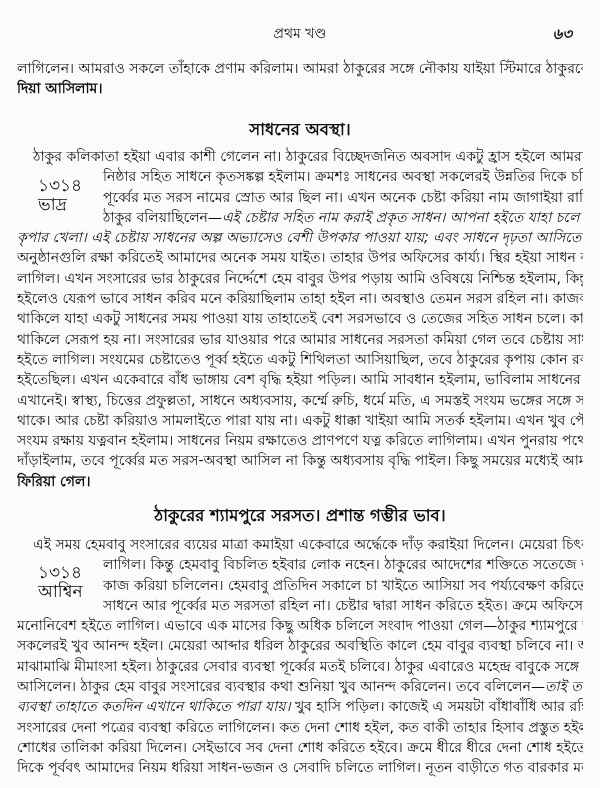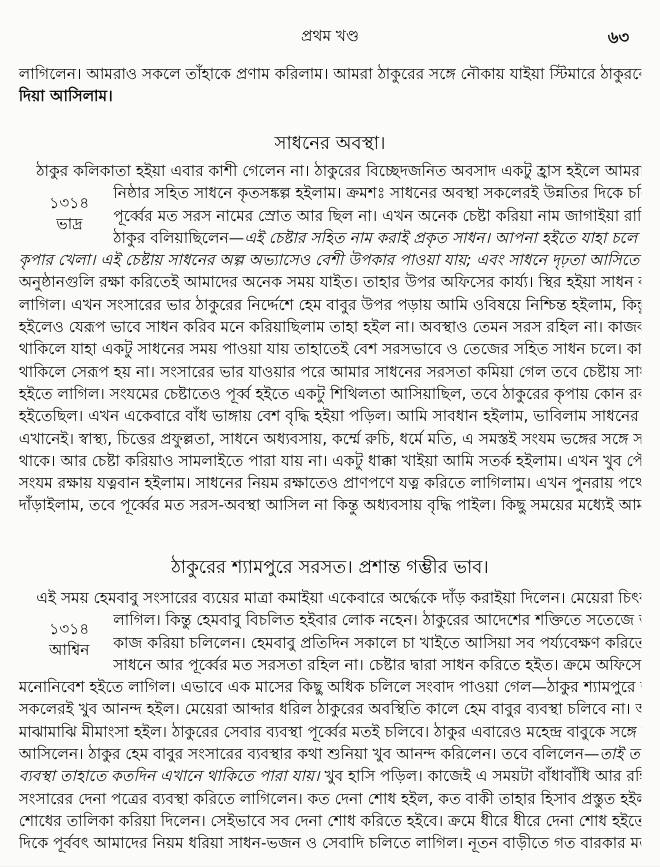--- a/index.html
+++ b/index.html
@@ -14,50 +14,50 @@
     box-sizing:border-box;
   }
   
   .running-header{position:absolute;top:24px;left:0;right:0;height:20px;}
   .rh-title{
     position:absolute;left:0;right:0;text-align:center;
     font-size:14px;line-height:18px;
   }
   .rh-page{
     position:absolute;right:28px;top:1px;
-    font-size:15px;font-weight:bold;line-height:18px;
+    font-size:15px;font-weight:bold;line-height:18px;font-style:italic;
   }
   
   .block{position:absolute;left:17px;right:17px;}
   .line{
     height:20.3px;line-height:20.3px;
     font-size:14px;
     text-align:justify;text-align-last:justify;
     overflow:hidden;
     white-space:nowrap;
   }
   .line.first{padding-left:16px;}
   .line.ind{padding-left:86px;}
   .line.short{text-align-last:left;white-space:normal;font-weight:bold;}
   .it{font-style:italic;}
   
   .heading{
     position:absolute;left:17px;right:17px;margin:0;
-    text-align:center;font-size:16.5px;font-weight:normal;line-height:22px;
+    text-align:center;font-size:16.5px;font-weight:bold;line-height:22px;
   }
   .h1pos{top:119px;}
   .h2pos{top:505px;}
   
   .intro{top:58px;}
   .para1{top:146px;}
   .para2{top:534px;}
   
   .margin-note{
     position:absolute;left:38px;width:50px;
-    text-align:center;font-size:14px;line-height:19px;
+    font-size:17px;line-height:19px;
   }
   .mn1{top:176px;}
   .mn2{top:563px;}
 </style>
 </head>
 <body>
 
 <div class="page">
 
   <div class="running-header">
@@ -87,20 +87,21 @@
       <div class="line"><span>লাগিল। এখন সংসারের ভার ঠাকুরের নির্দ্দেশে হেম বাবুর উপর পড়ায় আমি ওবিষয়ে নিশ্চিন্ত হইলাম, কিন্তু তাহা</span></div>
       <div class="line"><span>হইলেও যেরূপ ভাবে সাধন করিব মনে করিয়াছিলাম তাহা হইল না। অবস্থাও তেমন সরস রহিল না। কাজকর্ম্ম বেশী</span></div>
       <div class="line"><span>থাকিলে যাহা একটু সাধনের সময় পাওয়া যায় তাহাতেই বেশ সরসভাবে ও তেজের সহিত সাধন চলে। কাজকর্ম্ম না</span></div>
       <div class="line"><span>থাকিলে সেরূপ হয় না। সংসারের ভার যাওয়ার পরে আমার সাধনের সরসতা কমিয়া গেল তবে চেষ্টায় সাধন অধিক</span></div>
       <div class="line"><span>হইতে লাগিল। সংযমের চেষ্টাতেও পূর্ব্ব হইতে একটু শিথিলতা আসিয়াছিল, তবে ঠাকুরের কৃপায় কোন রকমে রক্ষা</span></div>
       <div class="line"><span>হইতেছিল। এখন একেবারে বাঁধ ভাঙ্গায় বেশ বৃদ্ধি হইয়া পড়িল। আমি সাবধান হইলাম, ভাবিলাম সাধনের মূল শক্তি</span></div>
       <div class="line"><span>এখানেই। স্বাস্থ্য, চিত্তের প্রফুল্লতা, সাধনে অধ্যবসায়, কর্ম্মে রুচি, ধর্মে মতি, এ সমস্তই সংযম ভঙ্গের সঙ্গে সঙ্গেই ভাঙ্গিতে</span></div>
       <div class="line"><span>থাকে। আর চেষ্টা করিয়াও সামলাইতে পারা যায় না। একটু ধাক্কা খাইয়া আমি সতর্ক হইলাম। এখন খুব পৌরুষের সহিত</span></div>
       <div class="line"><span>সংযম রক্ষায় যত্নবান হইলাম। সাধনের নিয়ম রক্ষাতেও প্রাণপণে যত্ন করিতে লাগিলাম। এখন পুনরায় পথে আসিয়া</span></div>
       <div class="line"><span>দাঁড়াইলাম, তবে পূর্ব্বের মত সরস-অবস্থা আসিল না কিন্তু অধ্যবসায় বৃদ্ধি পাইল। কিছু সময়ের মধ্যেই আমার অবস্থা</span></div>
+      <div class="line short"><span>ফিরিয়া গেল।</span></div>
     </div>
 
   <h2 class="heading h2pos">ঠাকুরের শ্যামপুরে সরসত। প্রশান্ত গম্ভীর ভাব।</h2>
 
   <div class="margin-note mn2">
     <div>১৩১৪</div>
     <div>আশ্বিন</div>
   </div>
 
   <div class="block para2">

